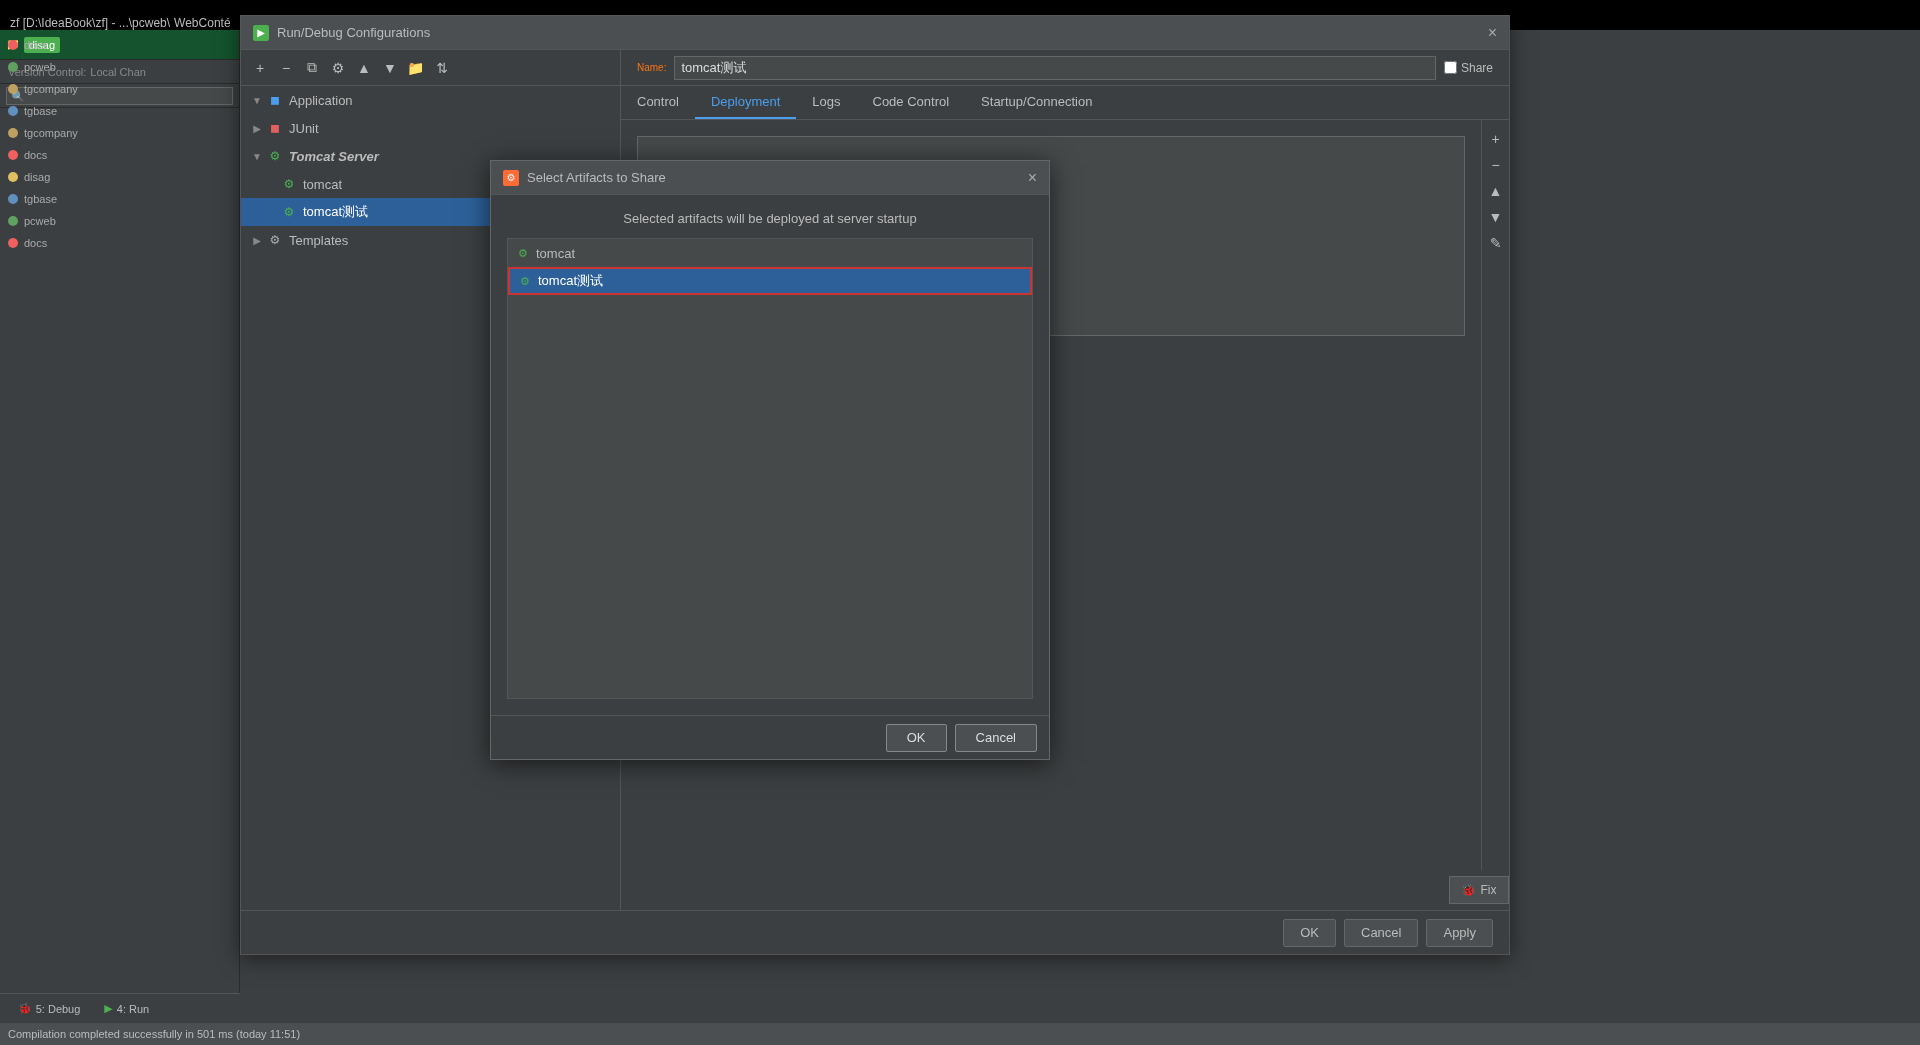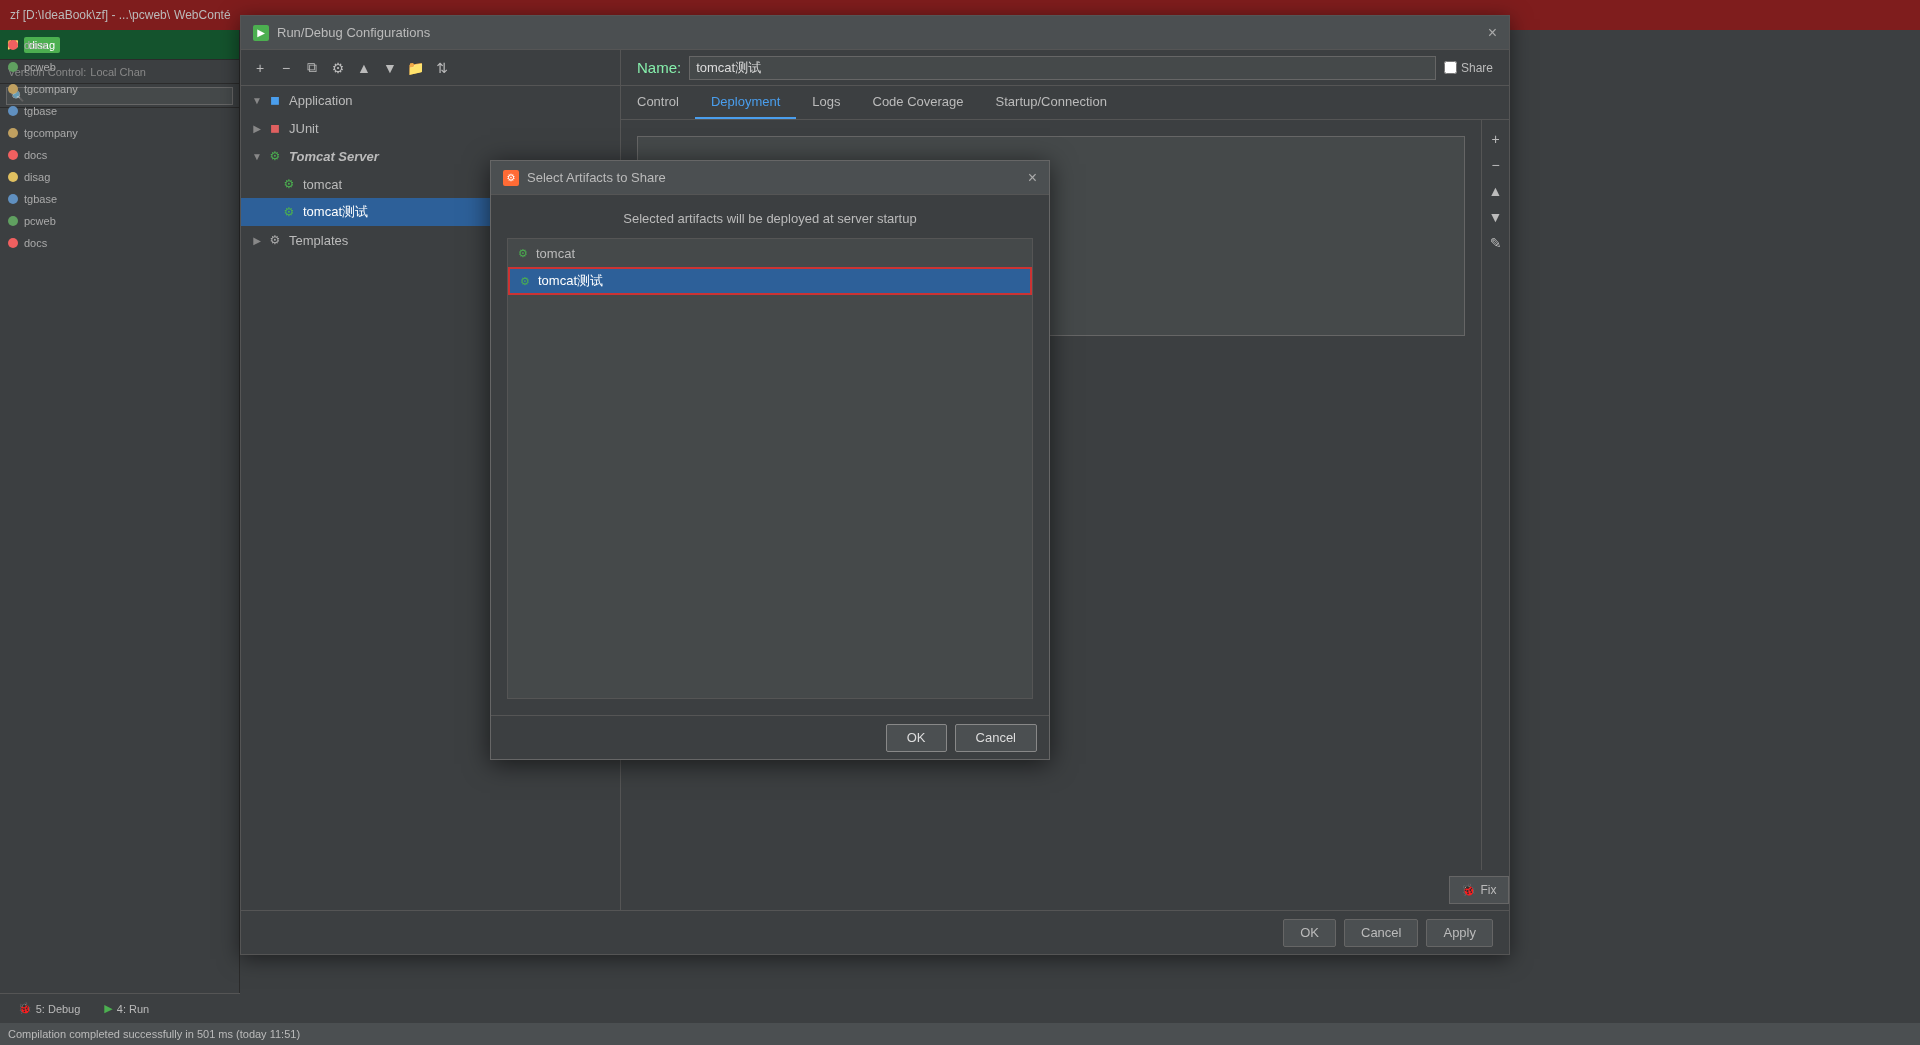--- a/index.html
+++ b/index.html
@@ -18,24 +18,24 @@
       position: absolute;
       top: 0; left: 0; right: 0; bottom: 0;
       background: #3c3f41;
     }
 
     
     .ide-titlebar {
       position: absolute;
       top: 0; left: 0; right: 0;
       height: 30px;
-      background: #7f1d1d;
+      background: #000000;
       display: flex;
       align-items: flex-end;
-      padding: 8px 10px;
+      padding: 0 10px;
       color: #bbbbbb;
       font-size: 12px;
     }
 
     
     .left-panel {
       position: absolute;
       top: 30px; left: 0;
       width: 240px;
       bottom: 0;
@@ -197,22 +197,22 @@
       height: 36px;
       display: flex;
       align-items: center;
       padding: 0 16px;
       border-bottom: 1px solid #555;
       gap: 8px;
       flex-shrink: 0;
     }
 
     .config-name-label {
-      color: #86efac;
-      font-size: 15px;
+      color: #f97316;
+      font-size: 10px;
       text-align: center;
     }
 
     .config-name-input {
       flex: 1;
       height: 24px;
       background: #45494a;
       border: 1px solid #666;
       color: #dddddd;
       font-size: 13px;
@@ -614,21 +614,21 @@
         <div class="share-checkbox">
           <input type="checkbox" style="">
           <span>Share</span>
         </div>
       </div>
 
       <div class="config-tabs">
         <div class="config-tab">Control</div>
         <div class="config-tab active">Deployment</div>
         <div class="config-tab">Logs</div>
-        <div class="config-tab">Code Coverage</div>
+        <div class="config-tab">Code Control</div>
         <div class="config-tab">Startup/Connection</div>
       </div>
 
       <div style="display:flex;flex:1;overflow:hidden;">
         <div class="tab-content">
           <div class="deploy-list">
             
           </div>
           <div style="margin-top:12px;color:#888;font-size:12px;">
             <span class="deploy-label-text">Deploy</span>

